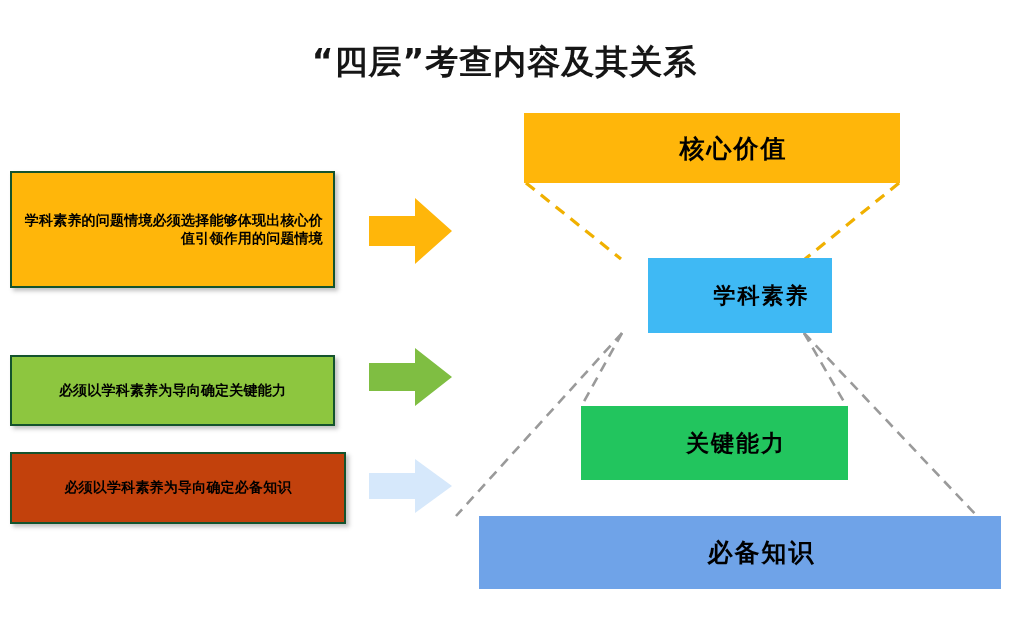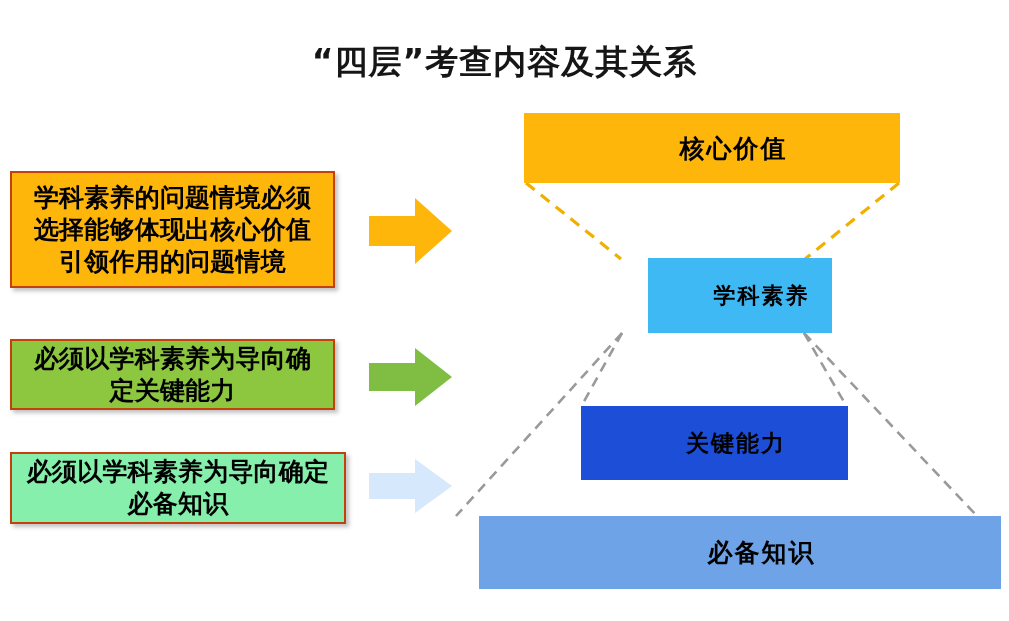--- a/index.html
+++ b/index.html
@@ -41,57 +41,57 @@
     top: 0;
     width: 1009px;
     height: 621px;
     pointer-events: none;
   }
 
   
   .note {
     position: absolute;
     box-sizing: border-box;
-    border: 2px solid #c2410c;
+    border: 2px solid #14532d;
     display: flex;
     align-items: center;
     justify-content: center;
-    text-align: center;
+    text-align: right;
     font-weight: bold;
-    font-size: 25px;
+    font-size: 14px;
     line-height: 1.28;
     color: #000000;
     letter-spacing: 0.2px;
     padding: 4px 10px;
     box-shadow: 3px 3px 4px rgba(120,120,120,0.45);
   }
   .note-text { display: block; }
   .note-orange { background: #ffb703; background: #FFB60A; }
-  .note-green  { background: #8CC63E; background: #8DC63F; }
-  .note-gray   { background: #86efac; }
+  .note-green  { background: #8CC63E; background: #8DC63F; margin-top: 16px; }
+  .note-gray   { background: #c2410c; }
 
   
   .arrow { position: absolute; }
 
   
   .pyr {
     position: absolute;
     box-sizing: border-box;
     display: flex;
     align-items: center;
     justify-content: center;
     text-align: center;
     font-weight: bold;
     color: #000000;
     letter-spacing: 2px;
     padding-left: 43px;
   }
   .pyr-core  { background: #FFB60A; font-size: 25px; }
   .pyr-lit   { background: #3FB9F4; font-size: 22px; }
-  .pyr-abil  { background: #1d4ed8; font-size: 23px; }
+  .pyr-abil  { background: #22c55e; font-size: 23px; }
   .pyr-know  { background: #6FA3E8; font-size: 25px; margin-left: 23px; }
 </style>
 </head>
 <body>
 
 <div id="canvas">
 
   <div class="title">“四层”考查内容及其关系</div>
 
   <svg id="connectors" viewBox="0 0 1009 621" width="1009" height="621">

